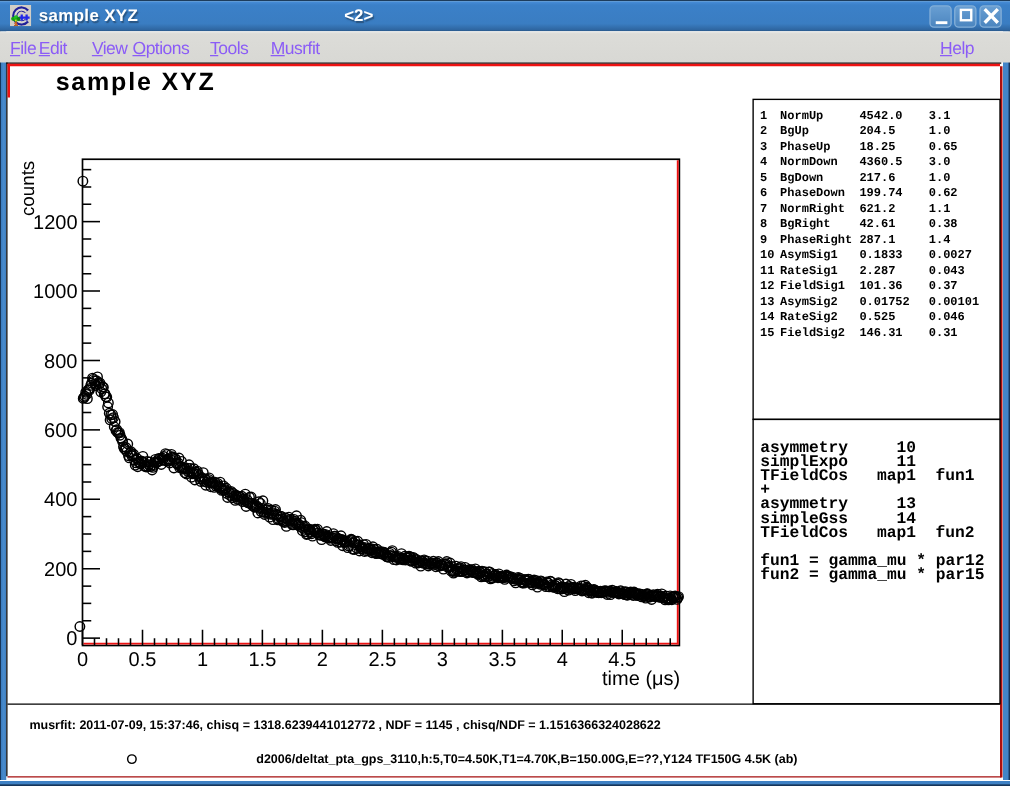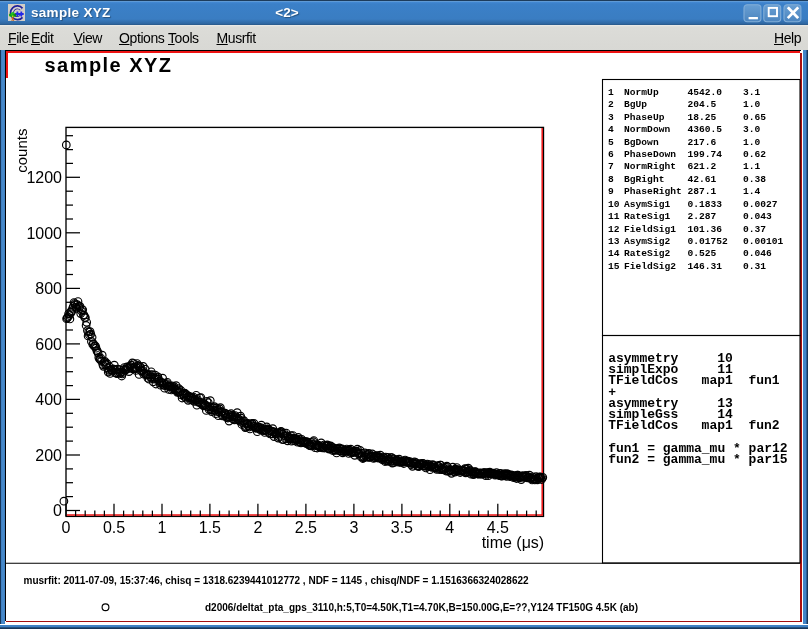--- a/index.html
+++ b/index.html
@@ -40,28 +40,28 @@
 <rect x="1" y="0.7" width="16.9" height="17" rx="3.2" fill="url(#bg1)" stroke="#82aed8" stroke-width="1.1"></rect>
 <rect x="20.8" y="0.7" width="16.9" height="17" rx="3.2" fill="url(#bg1)" stroke="#82aed8" stroke-width="1.1"></rect>
 <rect x="41" y="0.7" width="16.9" height="17" rx="3.2" fill="url(#bg1)" stroke="#82aed8" stroke-width="1.1"></rect>
 <rect x="5.6" y="13" width="9.3" height="2.3" fill="#fff"></rect>
 <rect x="25.7" y="3.9" width="8.3" height="8.3" fill="none" stroke="#fff" stroke-width="1.9"></rect>
 <path d="M45.7 4.3 L54.3 13.2 M54.3 4.3 L45.7 13.2" stroke="#fff" stroke-width="2.7" stroke-linecap="square"></path>
 </g>
 </svg>
 
 <div class="abs" style="left:0;top:25px;width:808px;height:25px;background:linear-gradient(180deg,#ececea 0,#dcdcd8 2px,#d8d8d4 25px)"></div>
-<div class="abs" style="top:30px;left:0;width:808px;height:18px;font-size:14px;letter-spacing:-0.4px;color:#000000">
+<div class="abs" style="top:30px;left:0;width:808px;height:18px;font-size:14px;letter-spacing:-0.4px;color:#8b5cf6">
 <span class="abs" style="left:8px"><u>F</u>ile</span>
 <span class="abs" style="left:31px"><u>E</u>dit</span>
 <span class="abs" style="left:73.5px"><u>V</u>iew</span>
-<span class="abs" style="left:119px"><u>O</u>ptions</span>
+<span class="abs" style="left:106px"><u>O</u>ptions</span>
 <span class="abs" style="left:168px"><u>T</u>ools</span>
 <span class="abs" style="left:216.5px"><u>M</u>usrfit</span>
-<span class="abs" style="left:774px"><u>H</u>elp</span>
+<span class="abs" style="left:752px"><u>H</u>elp</span>
 </div>
 
 <div class="abs" style="left:5px;top:50px;width:795.5px;height:1.4px;background:#000"></div>
 <div class="abs" style="left:4.6px;top:50px;width:1.2px;height:571px;background:#000"></div>
 <div class="abs" style="left:6.3px;top:51.4px;width:794px;height:1.8px;background:#ee1212"></div>
 <div class="abs" style="left:6.3px;top:51.4px;width:1.8px;height:26.6px;background:#ee1212"></div>
 <div class="abs" style="left:799.6px;top:53px;width:2px;height:568.6px;background:#ab1010"></div>
 <div class="abs" style="left:6.3px;top:620.6px;width:795.2px;height:1.7px;background:#a50f0f"></div>
 
 <svg class="abs" style="left:0;top:0" width="808" height="629" viewBox="0 0 808 629">

